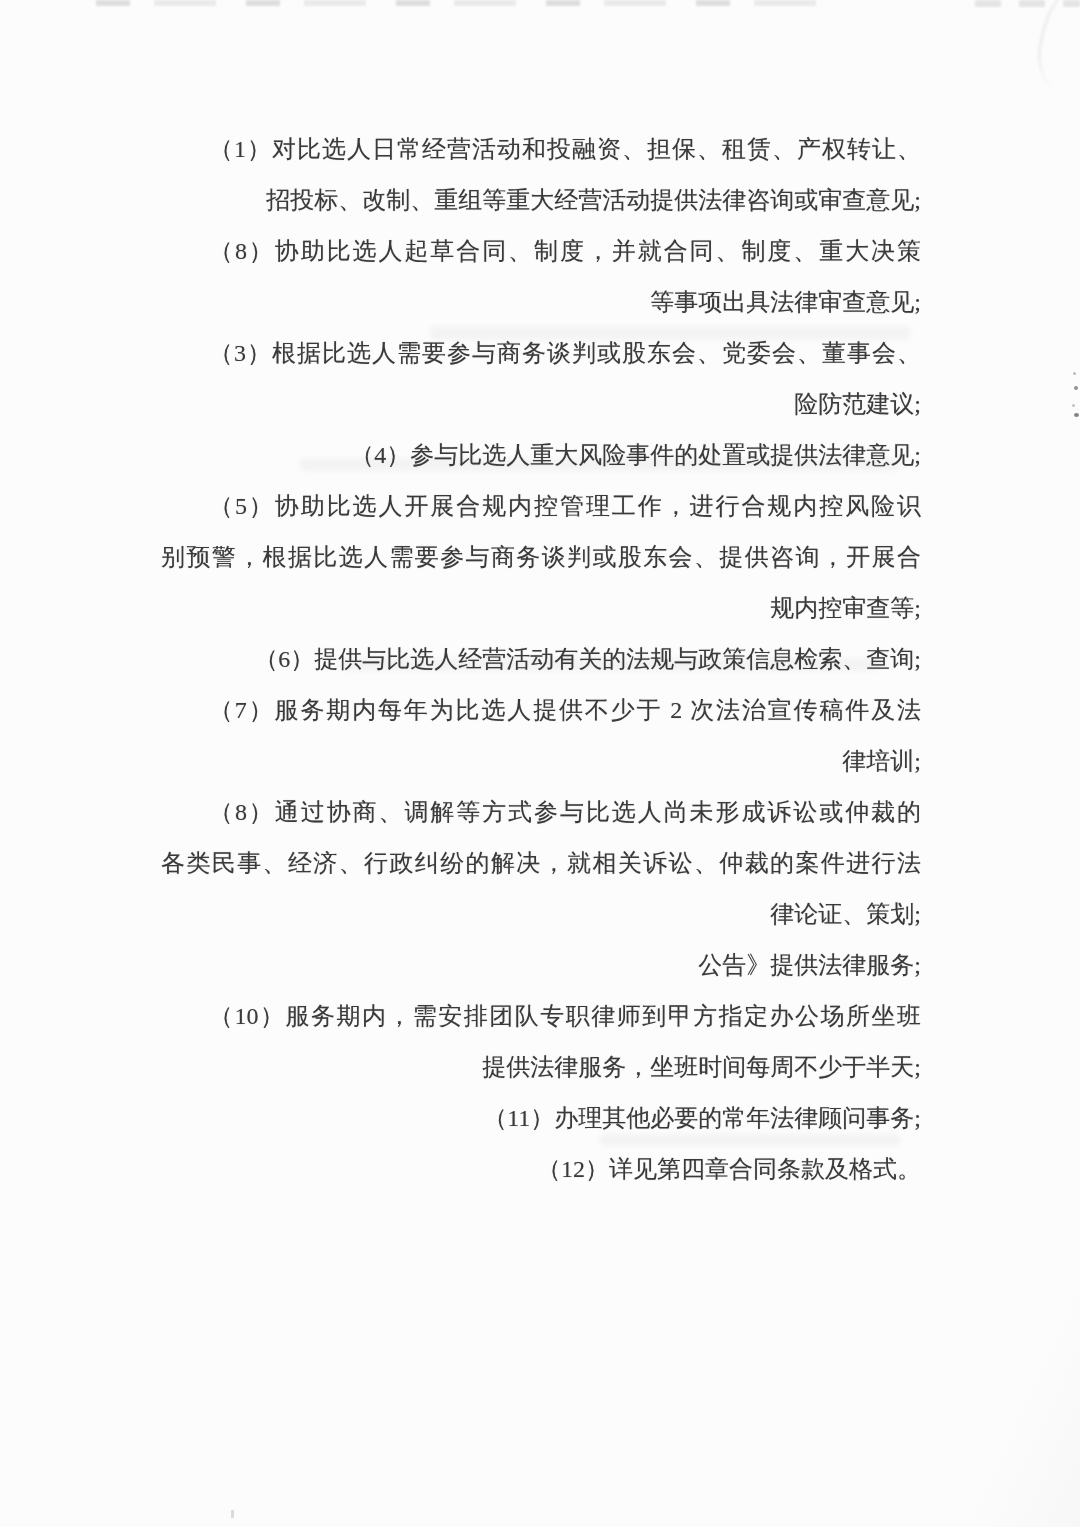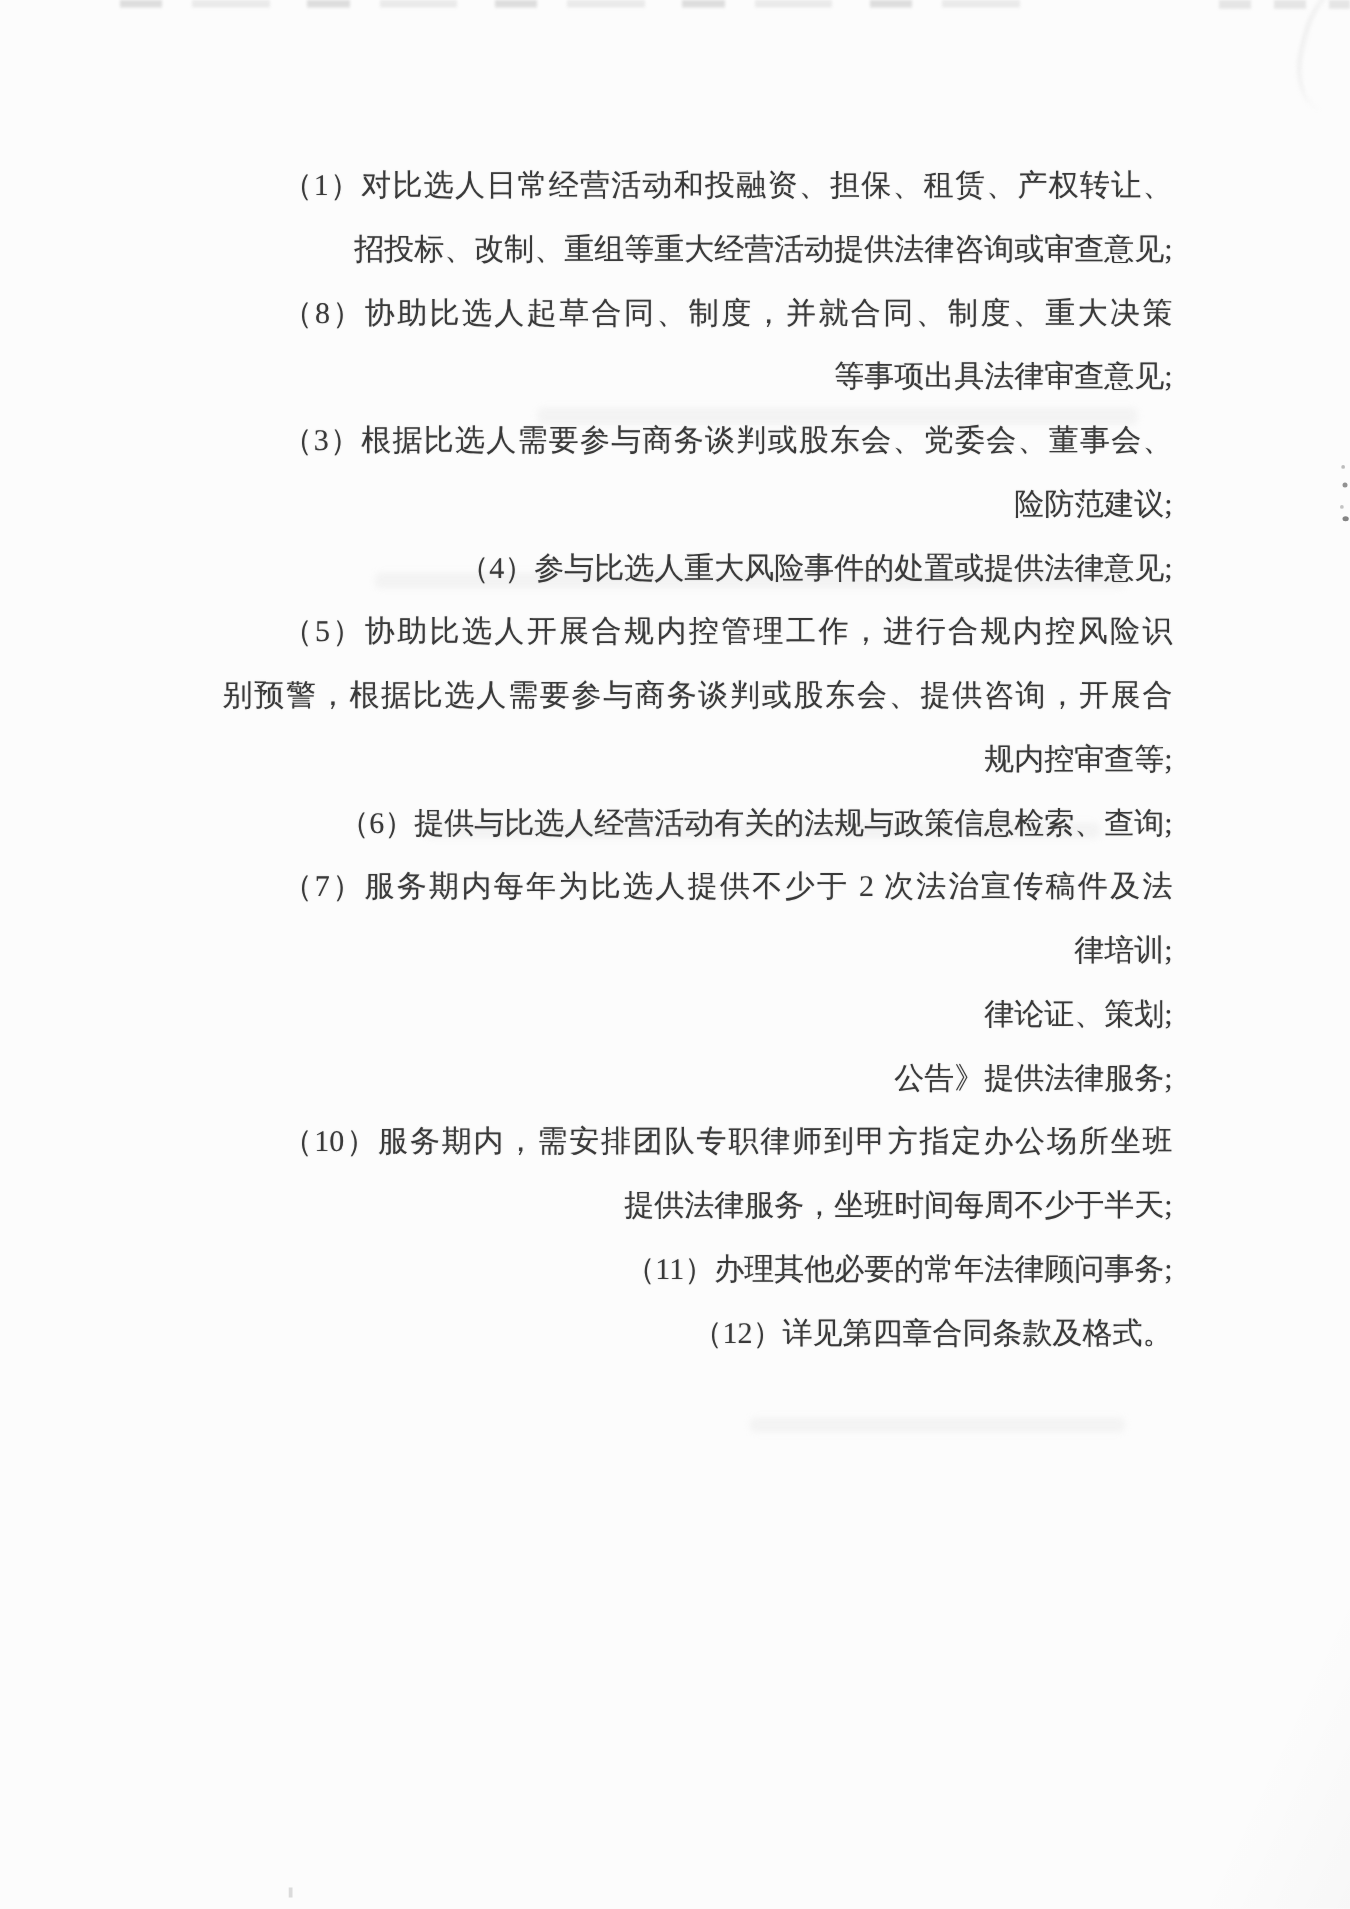--- a/index.html
+++ b/index.html
@@ -16,21 +16,21 @@
     font-family:"Liberation Serif","DejaVu Serif",serif;
   }
   .page{
     position:absolute;inset:0;
     background:
       linear-gradient(115deg, rgba(0,0,0,0) 93%, rgba(0,0,0,0.018) 100%),
       var(--paper);
   }
   .doc{
     position:absolute;
-    left:178px;top:124px;width:760px;
+    left:161px;top:124px;width:760px;
     color:var(--ink);
     font-size:24px;
     letter-spacing:0;
   }
   .ln{
     margin:0;
     height:51px;
     line-height:51px;
     text-align:right;
     text-shadow:0 0 1px rgba(58,58,58,0.38);
@@ -114,20 +114,22 @@
 
     <p class="ln first jst">（5）协助比选人开展合规内控管理工作，进行合规内控风险识</p>
     <p class="ln jst">别预警，根据比选人需要参与商务谈判或股东会、提供咨询，开展合</p>
     <p class="ln">规内控审查等;</p>
 
     <p class="ln first">（6）提供与比选人经营活动有关的法规与政策信息检索、查询;</p>
 
     <p class="ln first jst">（7）服务期内每年为比选人提供不少于 2 次法治宣传稿件及法</p>
     <p class="ln">律培训;</p>
 
+    <p class="ln first jst">（8）通过协商、调解等方式参与比选人尚未形成诉讼或仲裁的</p>
+    <p class="ln jst">各类民事、经济、行政纠纷的解决，就相关诉讼、仲裁的案件进行法</p>
     <p class="ln">律论证、策划;</p>
 
     <p class="ln">公告》提供法律服务;</p>
 
     <p class="ln first jst">（10）服务期内，需安排团队专职律师到甲方指定办公场所坐班</p>
     <p class="ln">提供法律服务，坐班时间每周不少于半天;</p>
 
     <p class="ln first">（11）办理其他必要的常年法律顾问事务;</p>
 
     <p class="ln first">（12）详见第四章合同条款及格式。</p>

